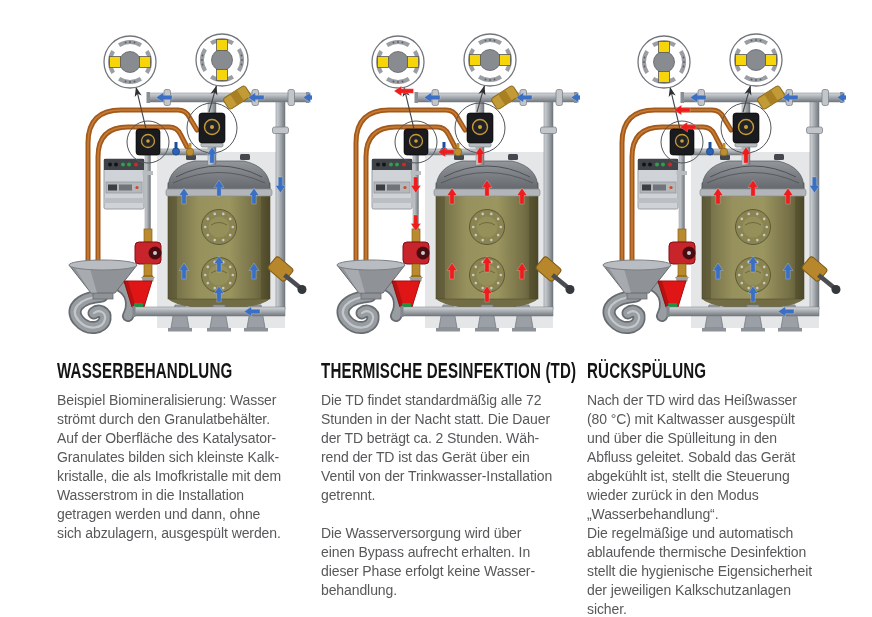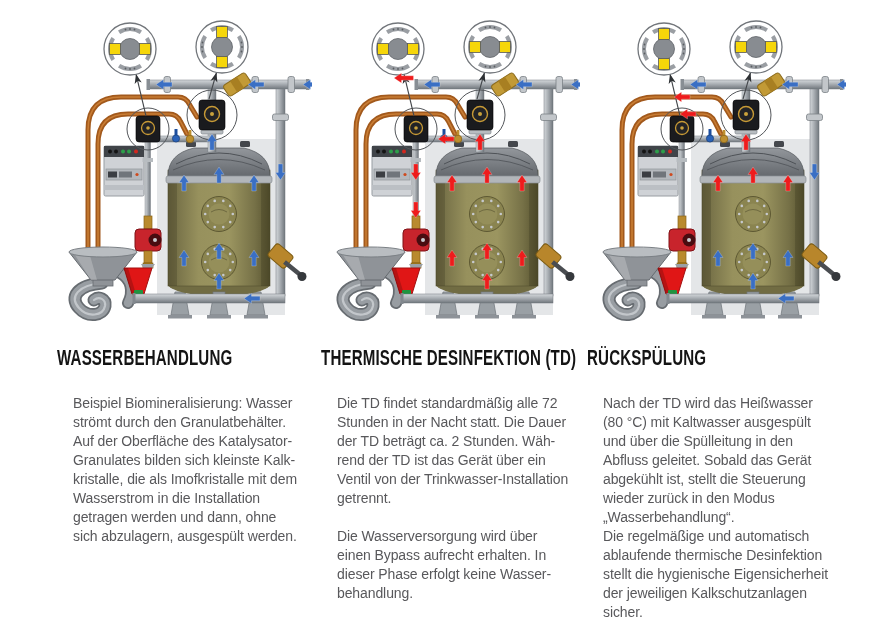--- a/index.html
+++ b/index.html
@@ -1,31 +1,31 @@
 <!DOCTYPE html>
 <html><head>
 <meta charset="utf-8">
 <style>
   html,body{margin:0;padding:0;}
   body{
     width:872px;height:617px;background:#ffffff;
     font-family:"Liberation Sans",sans-serif;
     position:relative;overflow:hidden;
   }
-  .panel{position:absolute;top:4px;width:272px;height:444px;}
+  .panel{position:absolute;top:17px;width:272px;height:444px;}
   .illus{position:absolute;top:8px;left:0;width:272px;height:322px;}
   .text{position:absolute;top:0;width:252px;}
   .title{
     position:absolute;top:342px;left:0;margin:0;
     font-size:21px;font-weight:bold;color:#141414;
     transform:scale(0.72,1.02);transform-origin:0 0;white-space:nowrap;
     letter-spacing:0.2px;
   }
   .body{
-    position:absolute;top:374px;left:0;margin:16px;
+    position:absolute;top:374px;left:0;margin:0;
     font-size:14px;line-height:19px;color:#58585b;
     white-space:pre-line;width:252px;letter-spacing:-0.1px;
   }
 </style>
 </head>
 <body>
 
 <div class="page">
 
   <section class="panel" style="left:40px">

